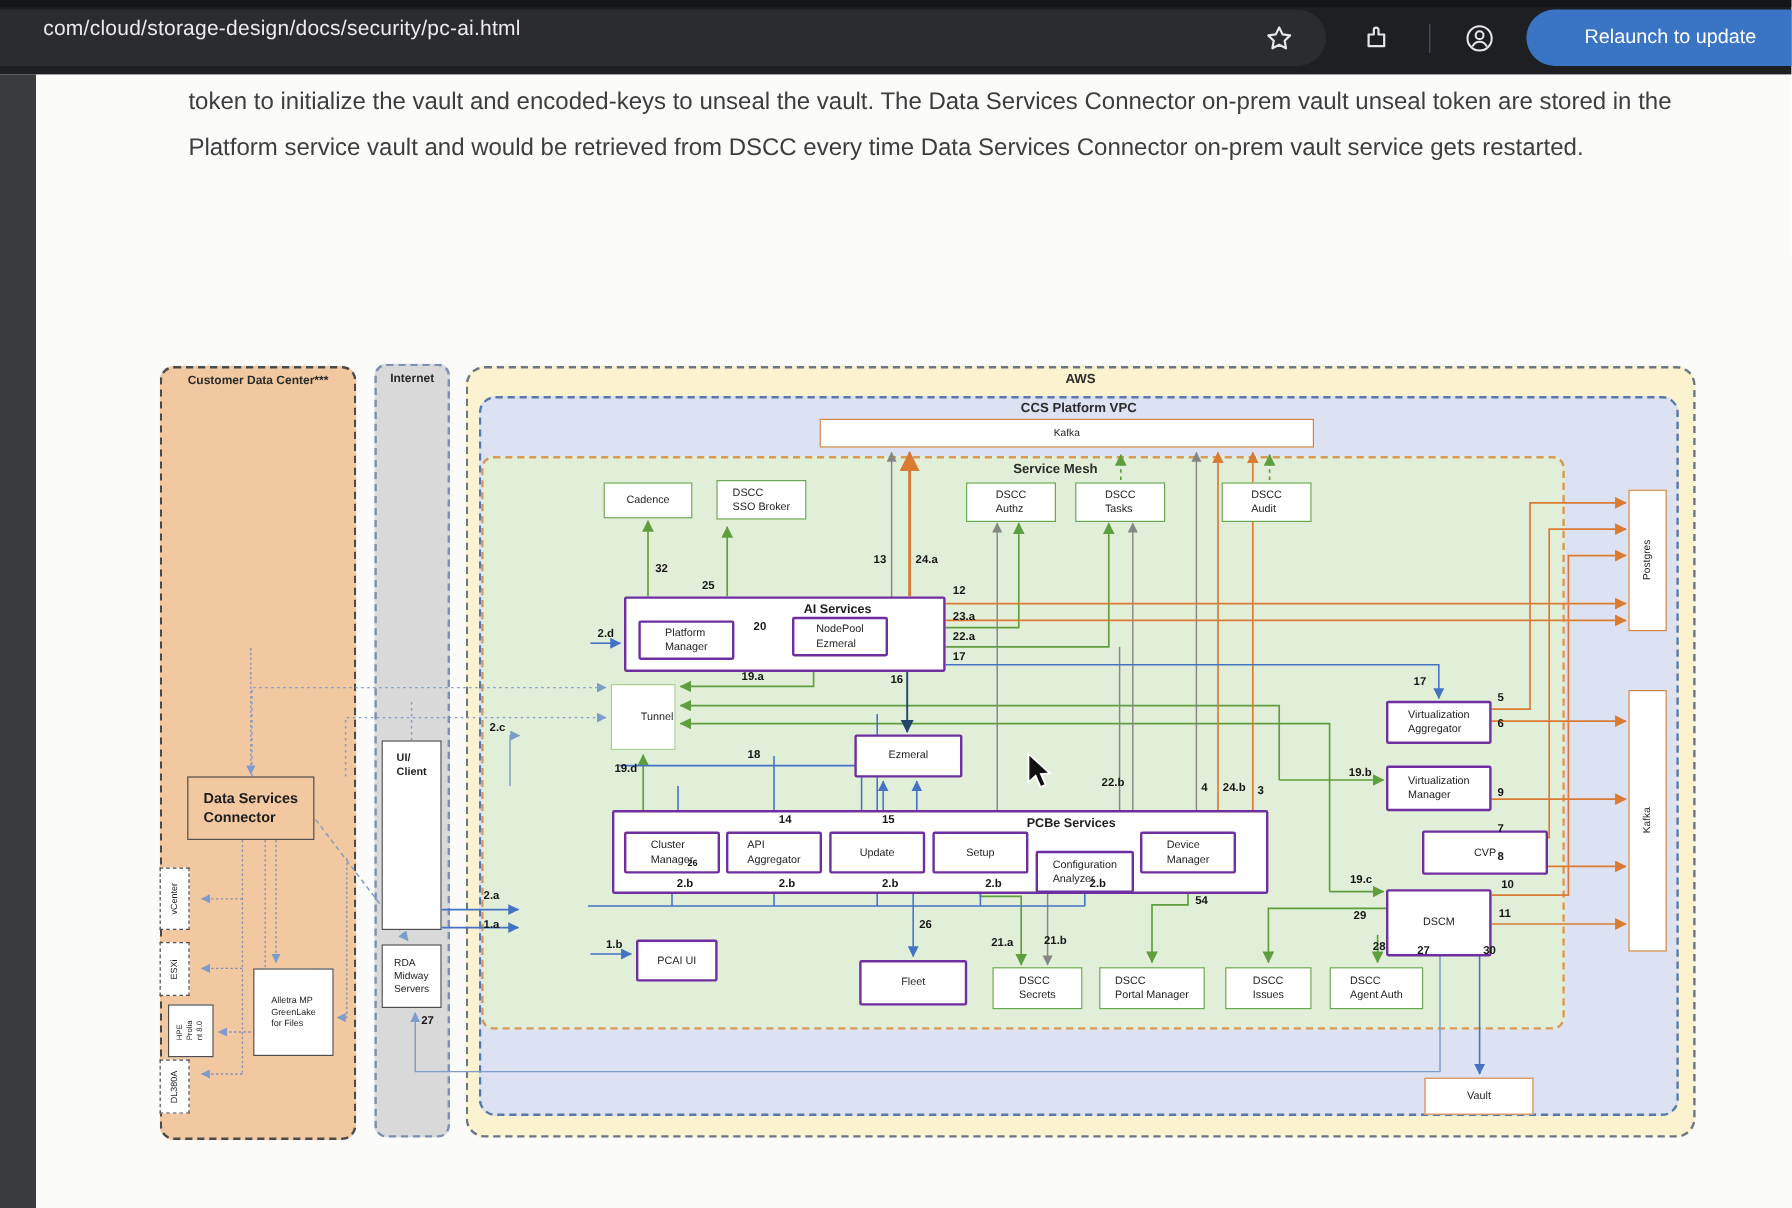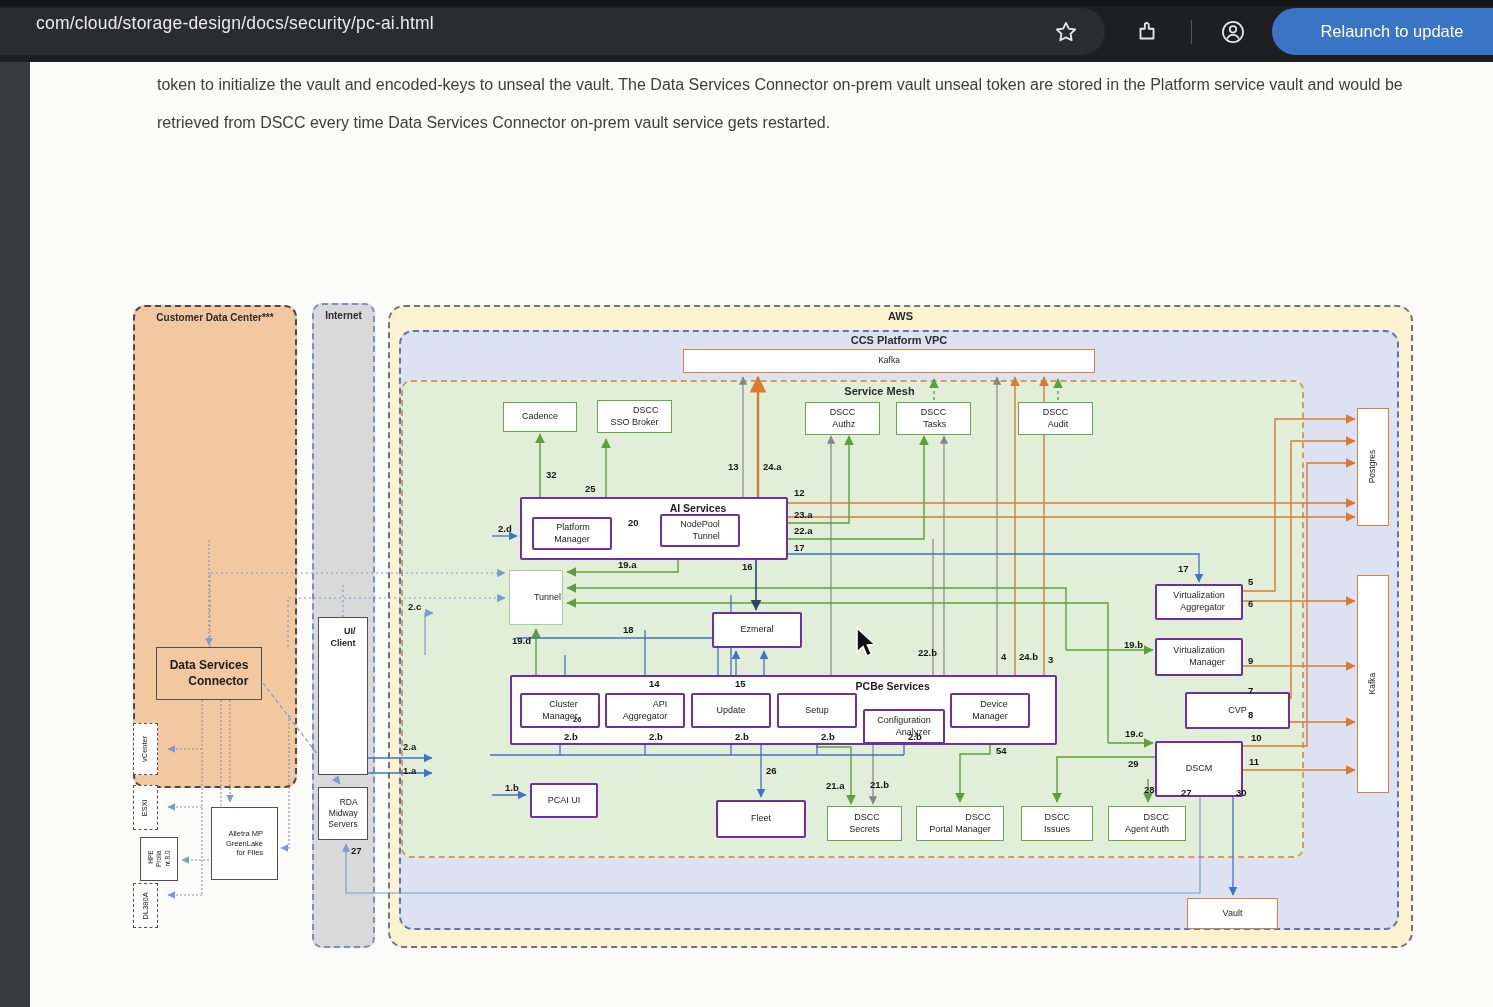--- a/index.html
+++ b/index.html
@@ -13,30 +13,30 @@
   .addr-pill { position:absolute; left:-30px; top:8px; width:1135px; height:47px; border-radius:24px; background:#2b2c2f; }
   .url-text { position:absolute; left:36px; top:13px; font-size:17.5px; color:#eceaea; letter-spacing:0.2px; white-space:nowrap; }
   .chrome-icon { position:absolute; top:19px; width:26px; height:26px; color:#e6e6e6; }
   .chrome-sep { position:absolute; left:1191px; top:20px; width:1px; height:24px; background:#52545a; }
   .relaunch-btn { position:absolute; left:1272px; top:8px; width:240px; height:47px; border-radius:24px 0 0 24px;
                   background:#3a74c4; color:#fff; font-size:16.5px; display:flex; align-items:center; justify-content:center; }
   .left-strip { position:absolute; left:0; top:62px; width:30px; height:945px; background:#3a3b3e; z-index:40; }
   .content-bg { position:absolute; left:30px; top:62px; width:1463px; height:945px; background:#fbfbfa; }
 
   
-  .doc-para { position:absolute; left:157px; top:66px; width:1272px; font-size:16px; line-height:38px; color:#3d3d3d; }
+  .doc-para { position:absolute; left:157px; top:66px; width:1272px; font-size:20px; line-height:38px; color:#3d3d3d; }
   .doc-heading { position:absolute; left:119px; top:218px; font-family:"DejaVu Serif", serif; font-weight:700; font-size:33px; color:#3a3a3a; }
 
   
   .diagram { position:absolute; left:118px; top:295px; width:1296px; height:660px; }
   .region { position:absolute; z-index:1; }
   .rlabel { position:absolute; top:5px; left:0; width:100%; text-align:center; font-weight:bold; font-size:11px; color:#2b2b2b; }
   .lines-svg { position:absolute; left:0; top:0; z-index:2; }
   .box { position:absolute; z-index:3; background:#fff; display:flex; align-items:center; justify-content:center;
-         text-align:right; font-size:9px; line-height:1.3; color:#1d1d1d; white-space:pre-line; }
+         text-align:left; font-size:9px; line-height:1.3; color:#1d1d1d; white-space:pre-line; }
   .b-green  { border:1.3px solid #69a74e; }
   .b-purple { border:2.6px solid #6f2fa0; border-radius:2px; }
   .b-orange { border:1.4px solid #cd8444; }
   .b-dark   { border:1.5px solid #4f4f4f; }
   .b-dashed { border:1.6px dashed #4f4f4f; background:#fff; }
   .b-lgreen { border:1.2px solid #a9ce90;padding-left:23px; }
   .b-tan    { border:1.4px solid #cfa264; }
   .vert > span { transform:rotate(-90deg); white-space:pre-line; display:block; }
   .ctitle { position:absolute; top:3px; left:50%; transform:translateX(-50%); font-weight:bold; font-size:10.5px; color:#1d1d1d; white-space:nowrap;margin-left:44px; }
   .nlbl { position:absolute; z-index:4; font-size:9.5px; font-weight:bold; color:#161616; white-space:nowrap; }
@@ -73,21 +73,21 @@
     </div>
   </div>
 
   <div class="content-bg"></div>
   <div class="left-strip"></div>
 
   <p class="doc-para">token to initialize the vault and encoded-keys to unseal the vault. The Data Services Connector on-prem vault unseal token are stored in the Platform service vault and would be retrieved from DSCC every time Data Services Connector on-prem vault service gets restarted.</p>
 
   <div class="diagram">
 
-    <div class="region" style="left:15px;top:10px;width:164px;height:483px;background:#f1c8a0;border:2px dashed #4a4a4a;border-radius:12px;">
+    <div class="region" style="left:15px;top:10px;width:164px;height:645px;background:#f1c8a0;border:2px dashed #4a4a4a;border-radius:12px;">
       <span class="rlabel" style="font-size:10px">Customer Data Center***</span>
     </div>
     <div class="region" style="left:194px;top:8px;width:63px;height:645px;background:#d9d9d9;border:2px dashed #7d8fb3;border-radius:10px;">
       <span class="rlabel" style="font-size:10px">Internet</span>
     </div>
     <div class="region" style="left:270px;top:10px;width:1025px;height:643px;background:#fbf2cf;border:2px dashed #6a7686;border-radius:16px;">
       <span class="rlabel" style="top:3px">AWS</span>
     </div>
     <div class="region" style="left:281px;top:35px;width:1000px;height:600px;background:#dce2f2;border:2px dashed #5878ab;border-radius:14px;">
       <span class="rlabel" style="top:2px">CCS Platform VPC</span>
@@ -217,21 +217,21 @@
 Tasks</div>
     <div class="box b-green" style="left:900px;top:107px;width:75px;height:33px">DSCC
 Audit</div>
 
     <div class="box b-purple" style="left:402px;top:202px;width:268px;height:63px;align-items:flex-start">
       <span class="ctitle">AI Services</span>
     </div>
     <div class="box b-purple" style="left:414px;top:222px;width:80px;height:33px">Platform
 Manager</div>
     <div class="box b-purple" style="left:542px;top:219px;width:80px;height:33px">NodePool
-Tunnel</div>
+Ezmeral</div>
 
     <div class="box b-lgreen" style="left:391px;top:275px;width:54px;height:55px">Tunnel</div>
     <div class="box b-purple" style="left:594px;top:317px;width:90px;height:36px">Ezmeral</div>
 
     <div class="box b-purple" style="left:392px;top:380px;width:547px;height:70px;align-items:flex-start">
       <span class="ctitle" style="left:62%">PCBe Services</span>
     </div>
     <div class="box b-purple" style="left:402px;top:398px;width:80px;height:35px">Cluster
 Manager</div>
     <div class="box b-purple" style="left:487px;top:398px;width:80px;height:35px">API

